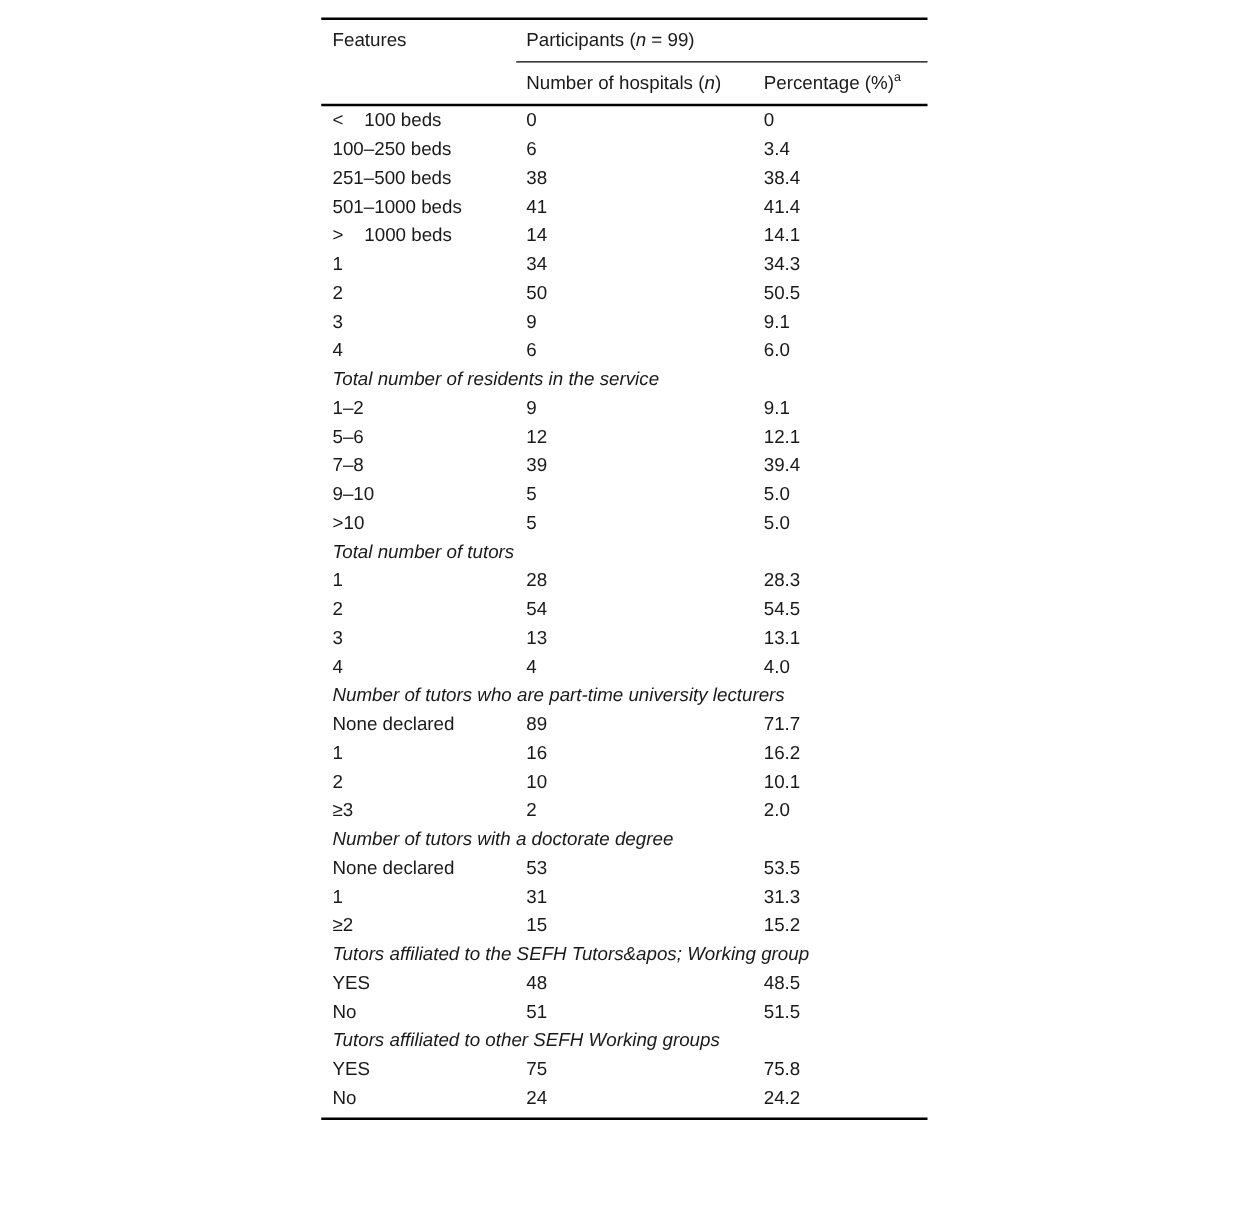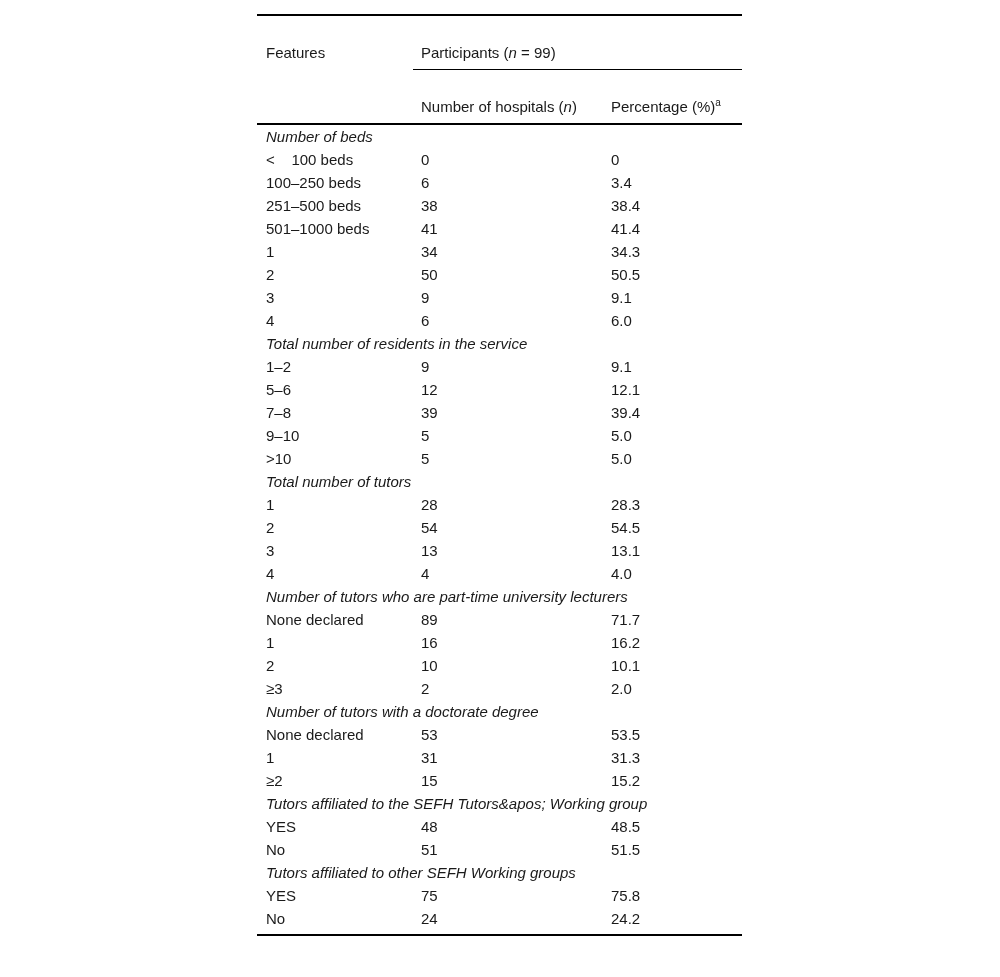--- a/index.html
+++ b/index.html
@@ -20,21 +20,21 @@
   .rule { background: #000000; }
   .rule-top { height: 1.5px; }
   .rule-mid { height: 1.5px; margin-left: 156px; }
   .rule-heavy { height: 2px; }
   .rule-bottom { height: 2px; margin-top: 4px; }
   .hrow1, .hrow2, .drow {
     display: grid;
     grid-template-columns: 164px 190px 1fr;
     align-items: center;
   }
-  .hrow1, .hrow2 { height: 33px; margin-top: 20px; }
+  .hrow1, .hrow2 { height: 33px; }
   .hrow1 .cgroup { grid-column: 2 / 4; }
   .cell.c1 { padding-left: 9px; white-space: pre; }
   .drow { height: 23px; }
   .srow {
     height: 23px;
     line-height: 23px;
     padding-left: 9px;
     font-style: italic;
   }
   .it { font-style: italic; }
@@ -60,21 +60,20 @@
 
   <div class="hrow2">
     <div class="cell c1"></div>
     <div class="cell"><span>Number of hospitals (</span><span class="it">n</span><span>)</span></div>
     <div class="cell"><span>Percentage (%)</span><sup class="sup">a</sup></div>
   </div>
 
   <div class="rule rule-heavy"></div>
 
   <div>
-      <div class="srow">Number of beds</div>
       <div class="drow">
         <div class="cell c1">&lt;    100 beds</div>
         <div class="cell">0</div>
         <div class="cell">0</div>
       </div>
       <div class="drow">
         <div class="cell c1">100–250 beds</div>
         <div class="cell">6</div>
         <div class="cell">3.4</div>
       </div>
@@ -82,20 +81,25 @@
         <div class="cell c1">251–500 beds</div>
         <div class="cell">38</div>
         <div class="cell">38.4</div>
       </div>
       <div class="drow">
         <div class="cell c1">501–1000 beds</div>
         <div class="cell">41</div>
         <div class="cell">41.4</div>
       </div>
       <div class="drow">
+        <div class="cell c1">&gt;    1000 beds</div>
+        <div class="cell">14</div>
+        <div class="cell">14.1</div>
+      </div>
+      <div class="drow">
         <div class="cell c1">1</div>
         <div class="cell">34</div>
         <div class="cell">34.3</div>
       </div>
       <div class="drow">
         <div class="cell c1">2</div>
         <div class="cell">50</div>
         <div class="cell">50.5</div>
       </div>
       <div class="drow">

